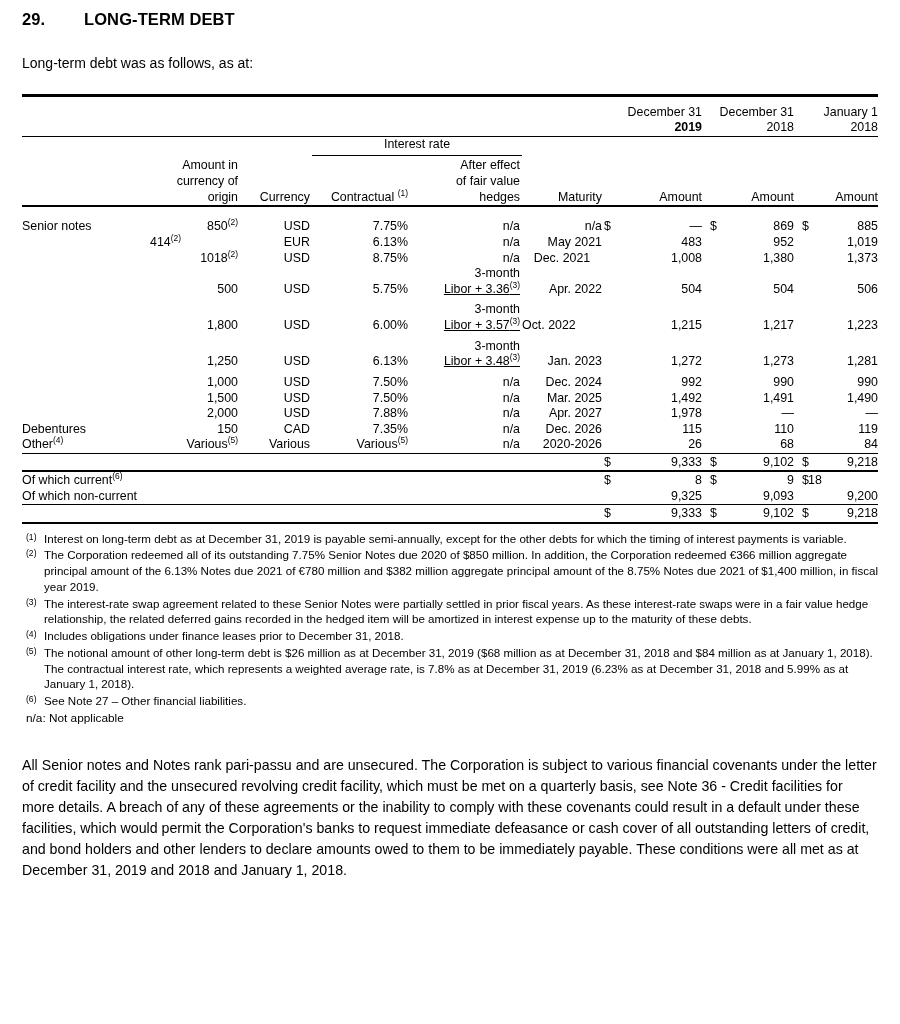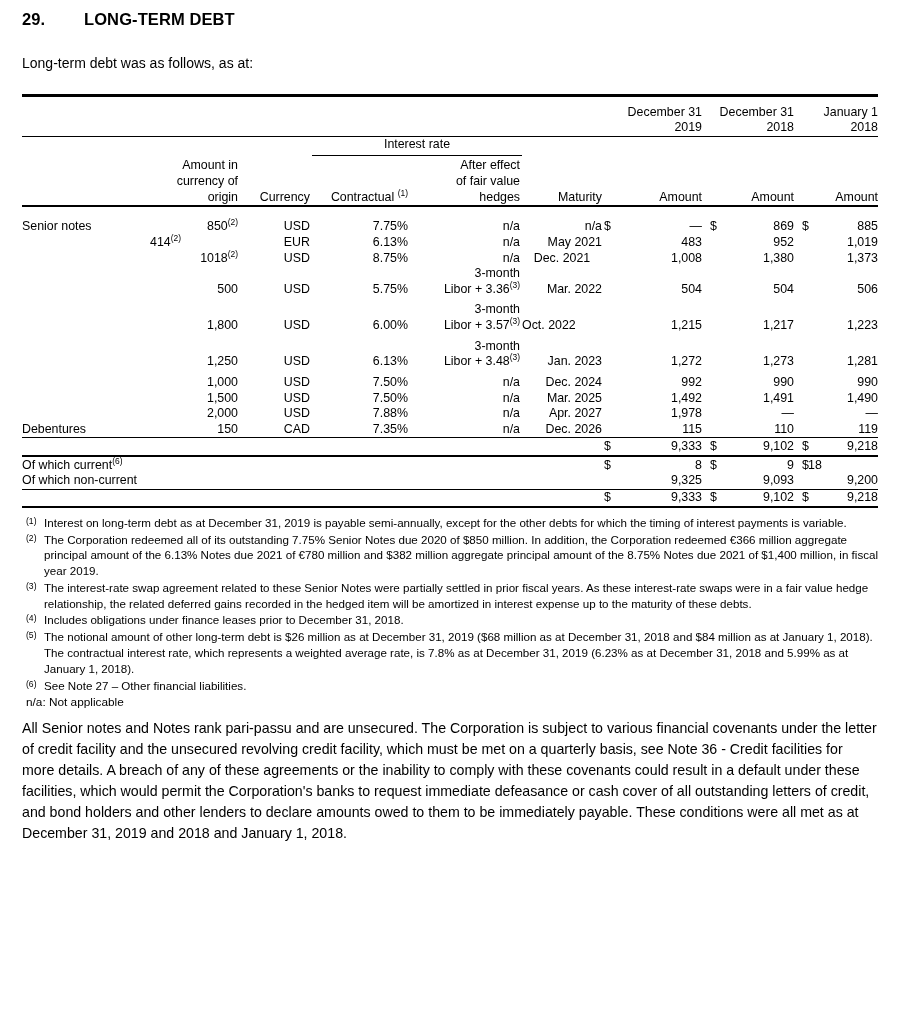--- a/index.html
+++ b/index.html
@@ -63,21 +63,21 @@
   .c-contr  { width: 98px;  text-align: right; padding-right: 2px !important; }
   .c-after  { width: 112px; text-align: right; padding-right: 2px !important; }
   .c-mat    { width: 82px;  text-align: right; padding-right: 2px !important; }
   .c-d1     { width: 14px;  text-align: left; }
   .c-a1     { width: 84px;  text-align: right; }
   .c-d2     { width: 14px;  text-align: left;  padding-left: 8px !important;}
   .c-a2     { width: 78px;  text-align: right; }
   .c-d3     { width: 14px;  text-align: left;  padding-left: 8px !important;}
   .c-a3     { width: 70px;  text-align: right; }
 
-  .bold { font-weight: normal; }
+  .bold { font-weight: bold; }
 
   
   .rule-thick td { border-top: 3px solid #000; height: 3px; font-size: 0; line-height: 0;}
   .rule-thin  td { border-top: 1.3px solid #000; height: 1px; font-size: 0; line-height: 0;}
   .rule-med   td { border-top: 2.2px solid #000; height: 2px; font-size: 0; line-height: 0;}
 
   tr.hdr-date td { padding-top: 6px; }
   tr.spacer-xs td { height: 5px; font-size: 0; line-height: 0; }
   tr.spacer-row td { height: 11px; font-size: 0; line-height: 0; }
 
@@ -85,21 +85,21 @@
     text-align: center;
     font-weight: bold;
     font-size: 12.4px;
     padding-bottom: 2px !important;
   }
   .hdrlabel { font-weight: bold; text-align: right; padding-right: 2px !important; }
   .hdrlabel-n { font-weight: normal; text-align: right; }
 
   sup { font-size: 0.68em; vertical-align: super; line-height: 0; }
 
-  .sub2 { display:block; }
+  .sub2 { display:block;text-decoration:underline; }
 
   .rowcell { padding-top: 3px; padding-bottom: 1px; }
 
   
   .footnotes {
     margin-top: 6px;
     font-size: 11.6px;
     line-height: 1.36;
     width: 856px;
   }
@@ -118,21 +118,21 @@
   }
   .fn-body { flex: 1; }
   .fn-plain {
     margin-top: 2px;
     font-size: 11.8px;
     padding-left: 4px;
   }
 
   
   .closing {
-    margin-top: 9px;
+    margin-top: 30px;
     font-size: 14.2px;
     line-height: 1.48;
     width: 856px;
     text-align: left;
   }
 </style>
 </head>
 <body>
 
 <div class="page">
@@ -265,21 +265,21 @@
             <td class="rowcell" style="text-align:right">1,380</td>
             <td class="rowcell" style="text-align:left;padding-left:8px"></td>
             <td class="rowcell" style="text-align:right">1,373</td>
           </tr>
           <tr>
             <td class="rowcell"></td>
             <td class="rowcell c-amtorig" style="text-align:right">500</td>
             <td class="rowcell" style="text-align:right;padding-right:2px">USD</td>
             <td class="rowcell" style="text-align:right;padding-right:2px">5.75%</td>
             <td class="rowcell" style="text-align:right;padding-right:2px">3-month<span class="sub2">Libor + 3.36<sup>(3)</sup></span></td>
-            <td class="rowcell" style="text-align:right;padding-right:2px">Mar. 2022</td>
+            <td class="rowcell" style="text-align:right;padding-right:2px">Apr. 2022</td>
             <td class="rowcell bold" style="text-align:left"></td>
             <td class="rowcell bold" style="text-align:right">504</td>
             <td class="rowcell" style="text-align:left;padding-left:8px"></td>
             <td class="rowcell" style="text-align:right">504</td>
             <td class="rowcell" style="text-align:left;padding-left:8px"></td>
             <td class="rowcell" style="text-align:right">506</td>
           </tr>
           <tr class="spacer-xs">
             <td colspan="12"></td>
           </tr>
@@ -366,20 +366,34 @@
             <td class="rowcell" style="text-align:right;padding-right:2px">7.35%</td>
             <td class="rowcell" style="text-align:right;padding-right:2px">n/a</td>
             <td class="rowcell" style="text-align:right;padding-right:2px">Dec. 2026</td>
             <td class="rowcell bold" style="text-align:left"></td>
             <td class="rowcell bold" style="text-align:right">115</td>
             <td class="rowcell" style="text-align:left;padding-left:8px"></td>
             <td class="rowcell" style="text-align:right">110</td>
             <td class="rowcell" style="text-align:left;padding-left:8px"></td>
             <td class="rowcell" style="text-align:right">119</td>
           </tr>
+          <tr>
+            <td class="rowcell">Other<sup>(4)</sup></td>
+            <td class="rowcell c-amtorig" style="text-align:right">Various<sup>(5)</sup></td>
+            <td class="rowcell" style="text-align:right;padding-right:2px">Various</td>
+            <td class="rowcell" style="text-align:right;padding-right:2px">Various<sup>(5)</sup></td>
+            <td class="rowcell" style="text-align:right;padding-right:2px">n/a</td>
+            <td class="rowcell" style="text-align:right;padding-right:2px">2020-2026</td>
+            <td class="rowcell bold" style="text-align:left"></td>
+            <td class="rowcell bold" style="text-align:right">26</td>
+            <td class="rowcell" style="text-align:left;padding-left:8px"></td>
+            <td class="rowcell" style="text-align:right">68</td>
+            <td class="rowcell" style="text-align:left;padding-left:8px"></td>
+            <td class="rowcell" style="text-align:right">84</td>
+          </tr>
           <tr class="rule-thin">
             <td colspan="12"></td>
           </tr>
           <tr>
             <td class="rowcell" colspan="6"></td>
             <td class="rowcell bold" style="text-align:left">$</td>
             <td class="rowcell bold" style="text-align:right">9,333</td>
             <td class="rowcell" style="text-align:left;padding-left:8px">$</td>
             <td class="rowcell" style="text-align:right">9,102</td>
             <td class="rowcell" style="text-align:left;padding-left:8px">$</td>

